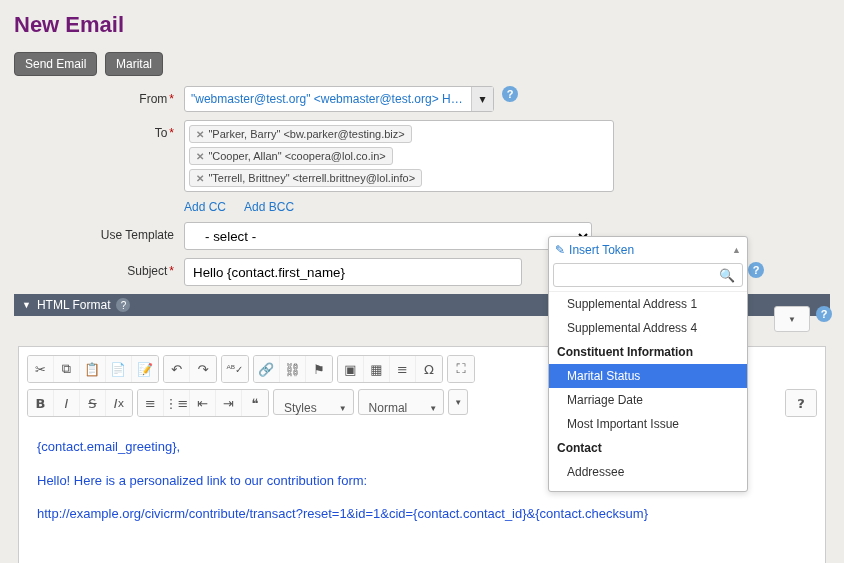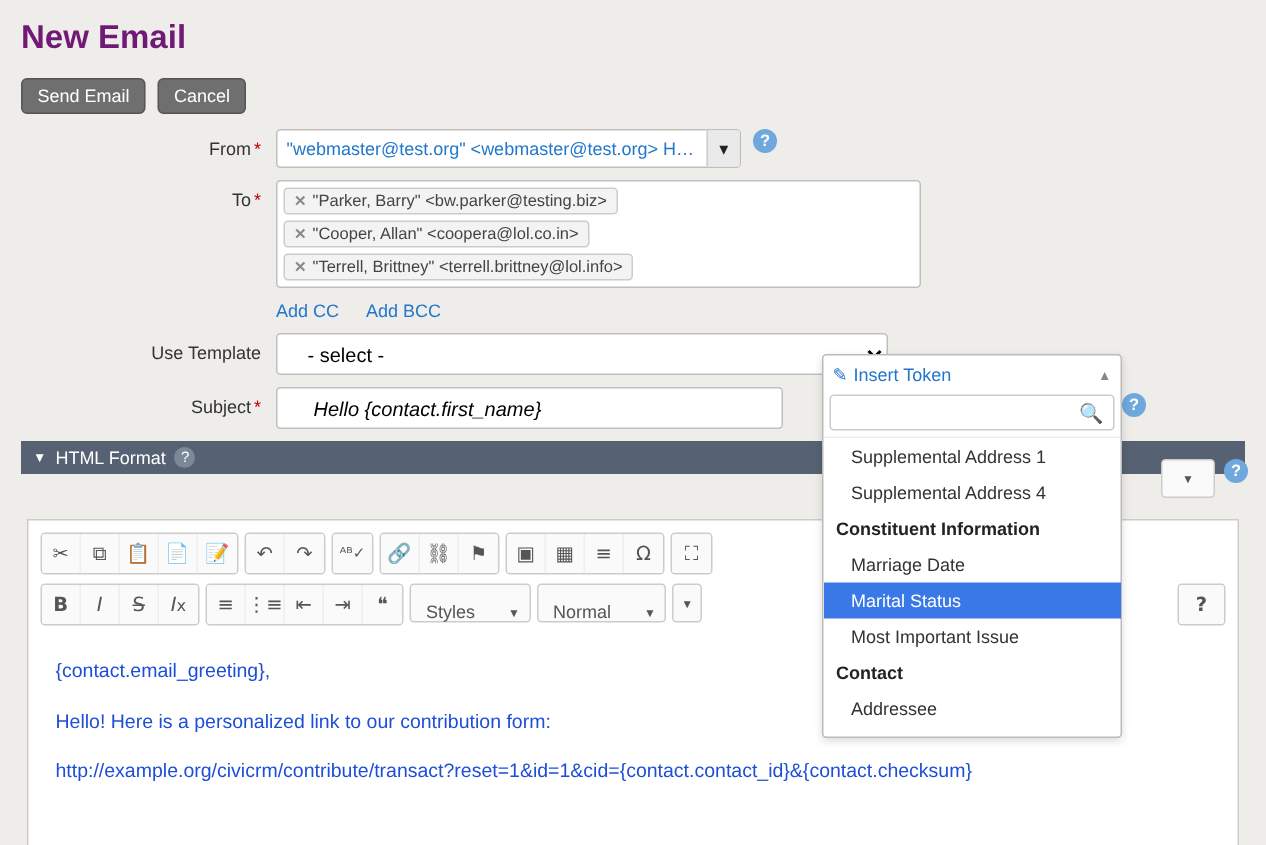--- a/index.html
+++ b/index.html
@@ -83,22 +83,22 @@
   }
   .token-chip .x { color:#888;font-weight:bold;font-size:10px; }
   .link-small {
     color:#2277cc;font-size:12px;cursor:pointer;margin-right:18px;
   }
   .select-wide {
     width:408px;height:28px;padding:4px 16px;
     border:1px solid #bfbfbf;border-radius:3px;background:#fff;
   }
   .subject-input {
-    width:338px;height:28px;padding:4px 24px;
-    border:1px solid #bfbfbf;border-radius:3px;background:#fff;font-style:italic;
+    width:338px;height:28px;padding:4px 8px;
+    border:1px solid #bfbfbf;border-radius:3px;background:#fff;
   }
   
   .token-panel {
     position:absolute; left:179px; top:236px;
     width:200px;
     background:#fff;border:1px solid #bbb;border-radius:3px;
     box-shadow:0 2px 6px rgba(0,0,0,0.15);
     z-index:20;
   }
   .token-panel .tp-head {
@@ -160,21 +160,21 @@
   .page { position:relative; }
 </style>
 </head>
 <body>
 
 <div class="page">
   <h1>New Email</h1>
 
   <div>
     <span class="btn">Send Email</span>
-    <span class="btn">Cancel</span>
+    <span class="btn">Marital</span>
   </div>
 
   <div class="form">
 
     <div class="form-row">
       <div class="form-label"><span>From</span><span class="req">*</span></div>
       <div class="form-field">
         <div class="combo">
           <div class="combo-text">"webmaster@test.org" &lt;webmaster@test.org&gt; Ho…</div>
           <div class="combo-arrow">▾</div>
@@ -235,22 +235,22 @@
       <span style="color:#888;font-size:9px;">▲</span>
     </div>
     <div class="tp-search">
       <input type="text" placeholder="" style="">
       <span style="color:#999;">🔍</span>
     </div>
     <div class="tp-list">
       <div class="item">Supplemental Address 1</div>
       <div class="item">Supplemental Address 4</div>
       <div class="group">Constituent Information</div>
+      <div class="item selected">Marital Status</div>
       <div class="item">Marriage Date</div>
-      <div class="item selected">Marital Status</div>
       <div class="item">Most Important Issue</div>
       <div class="group">Contact</div>
       <div class="item">Addressee</div>
       <div class="item">Birth Date</div>
     </div>
   </div>
 
   <div class="section-bar">
     <span class="tri">▼</span>
     <span>HTML Format</span>

